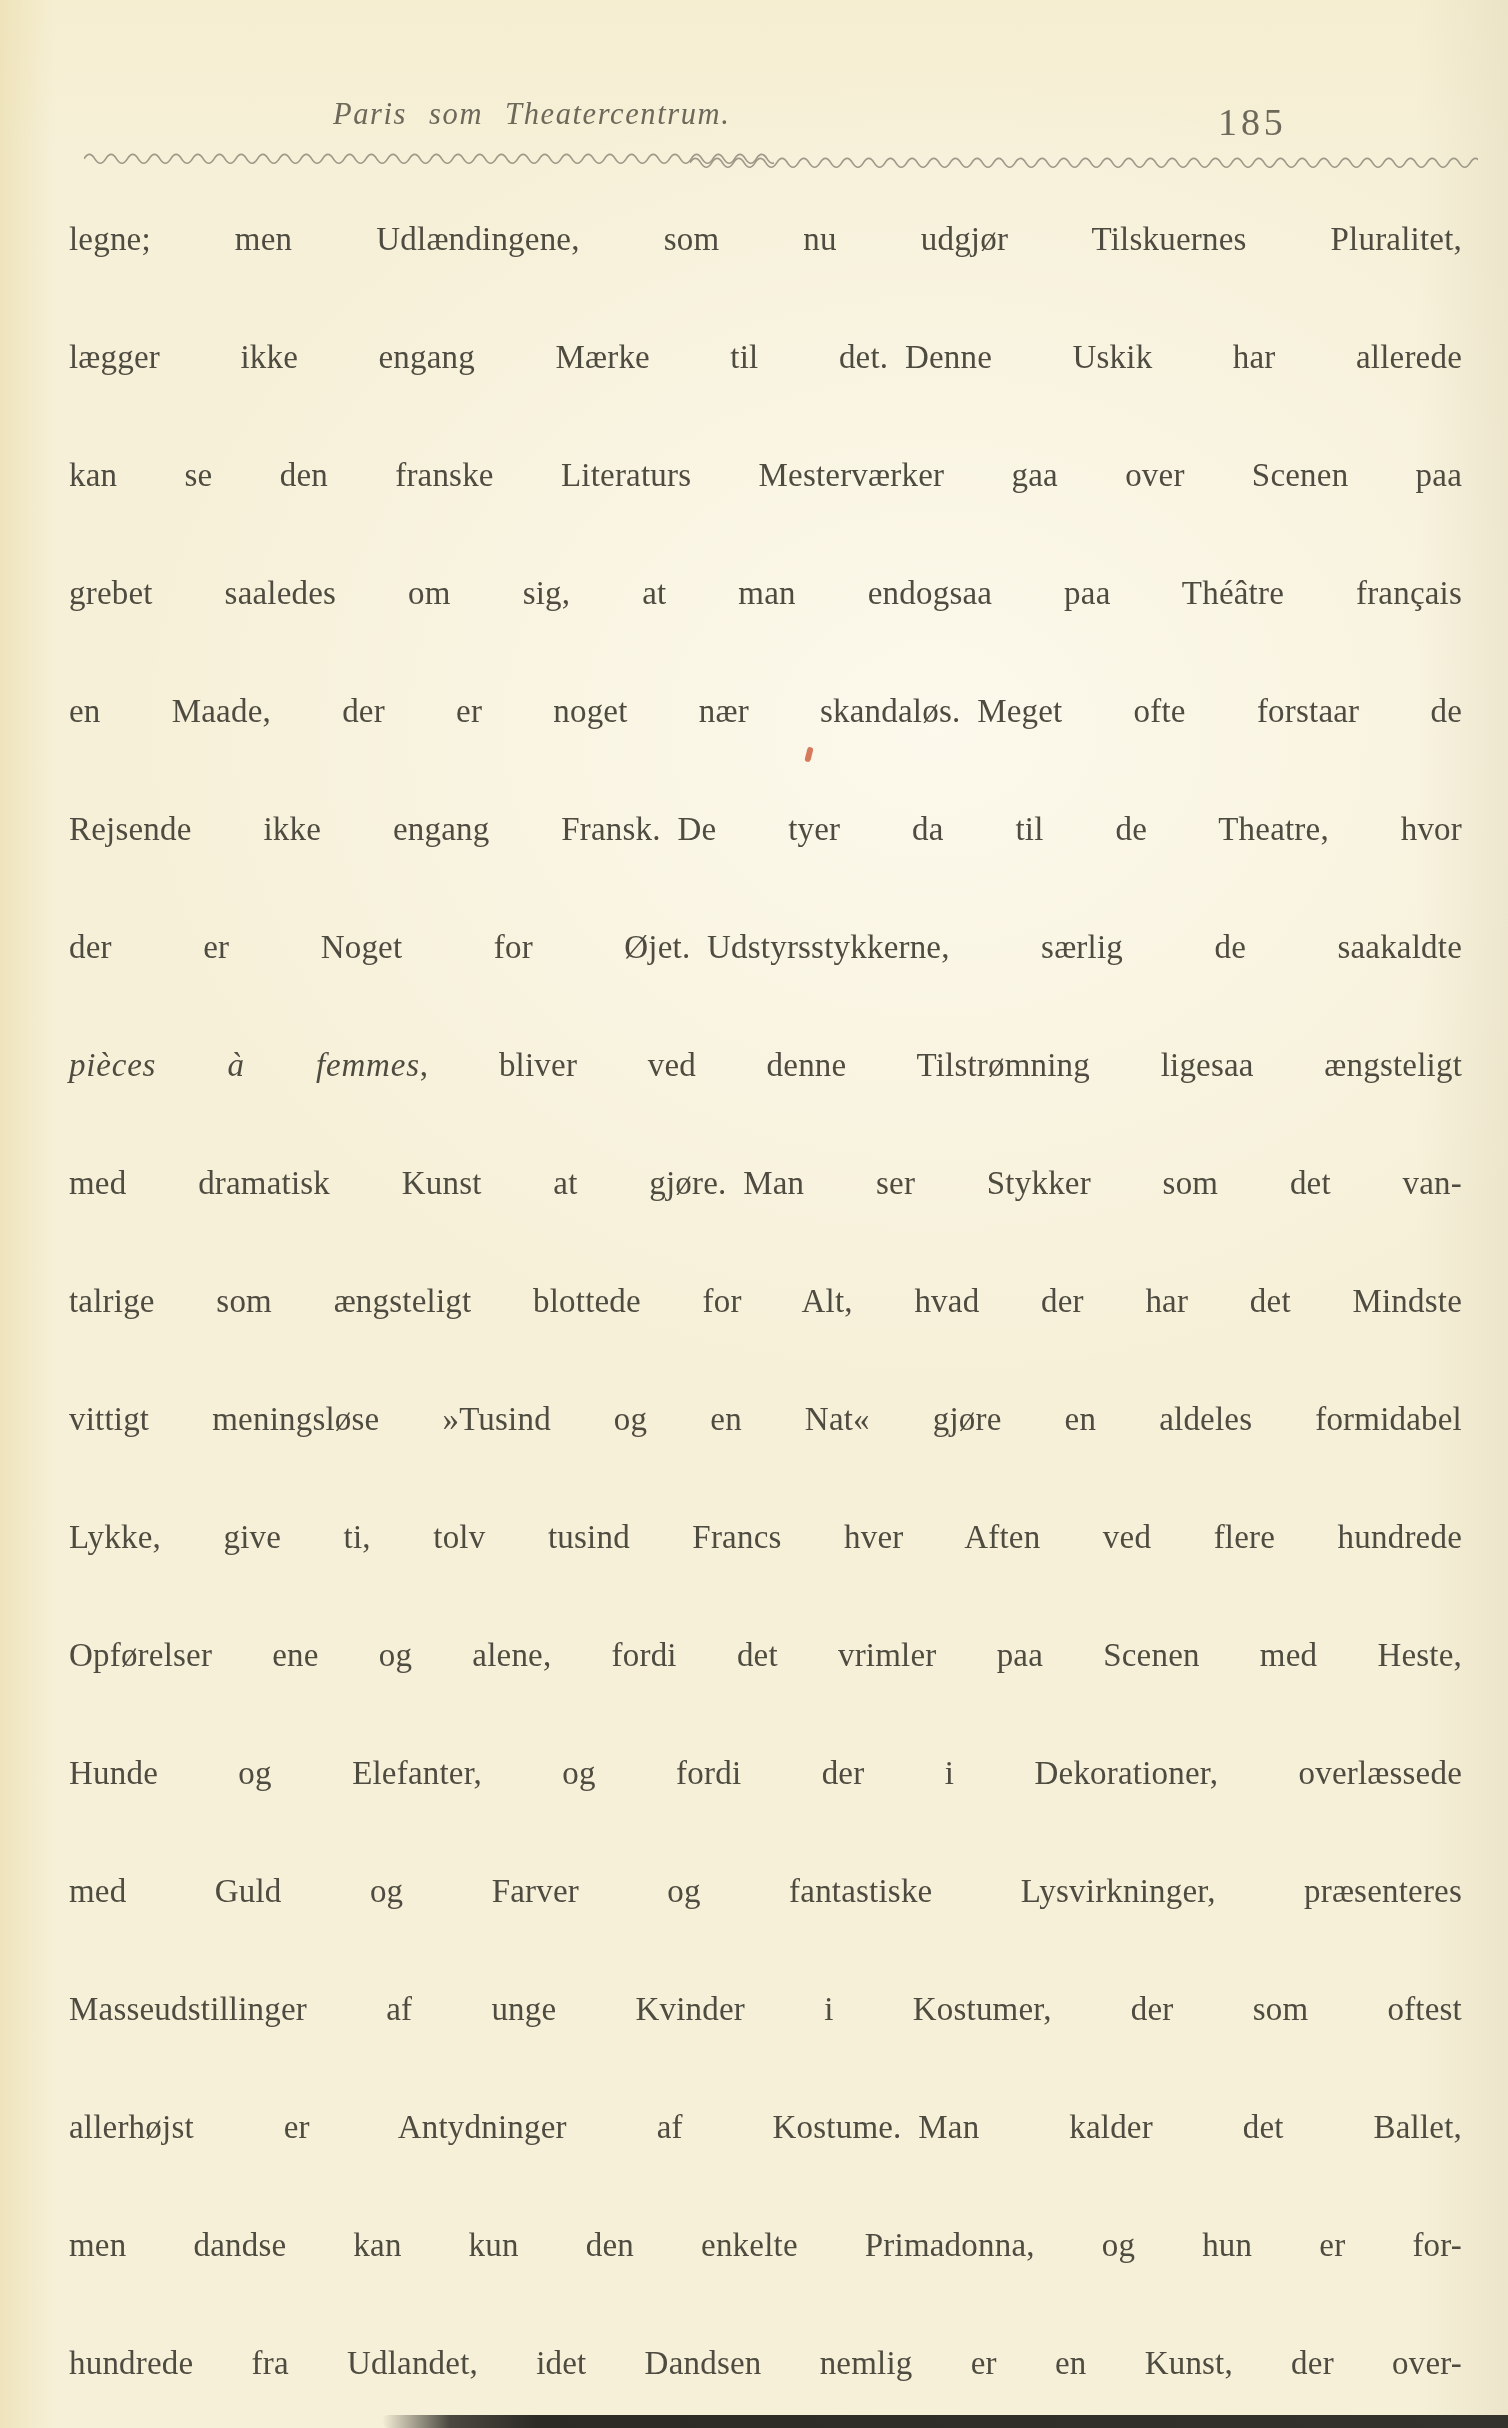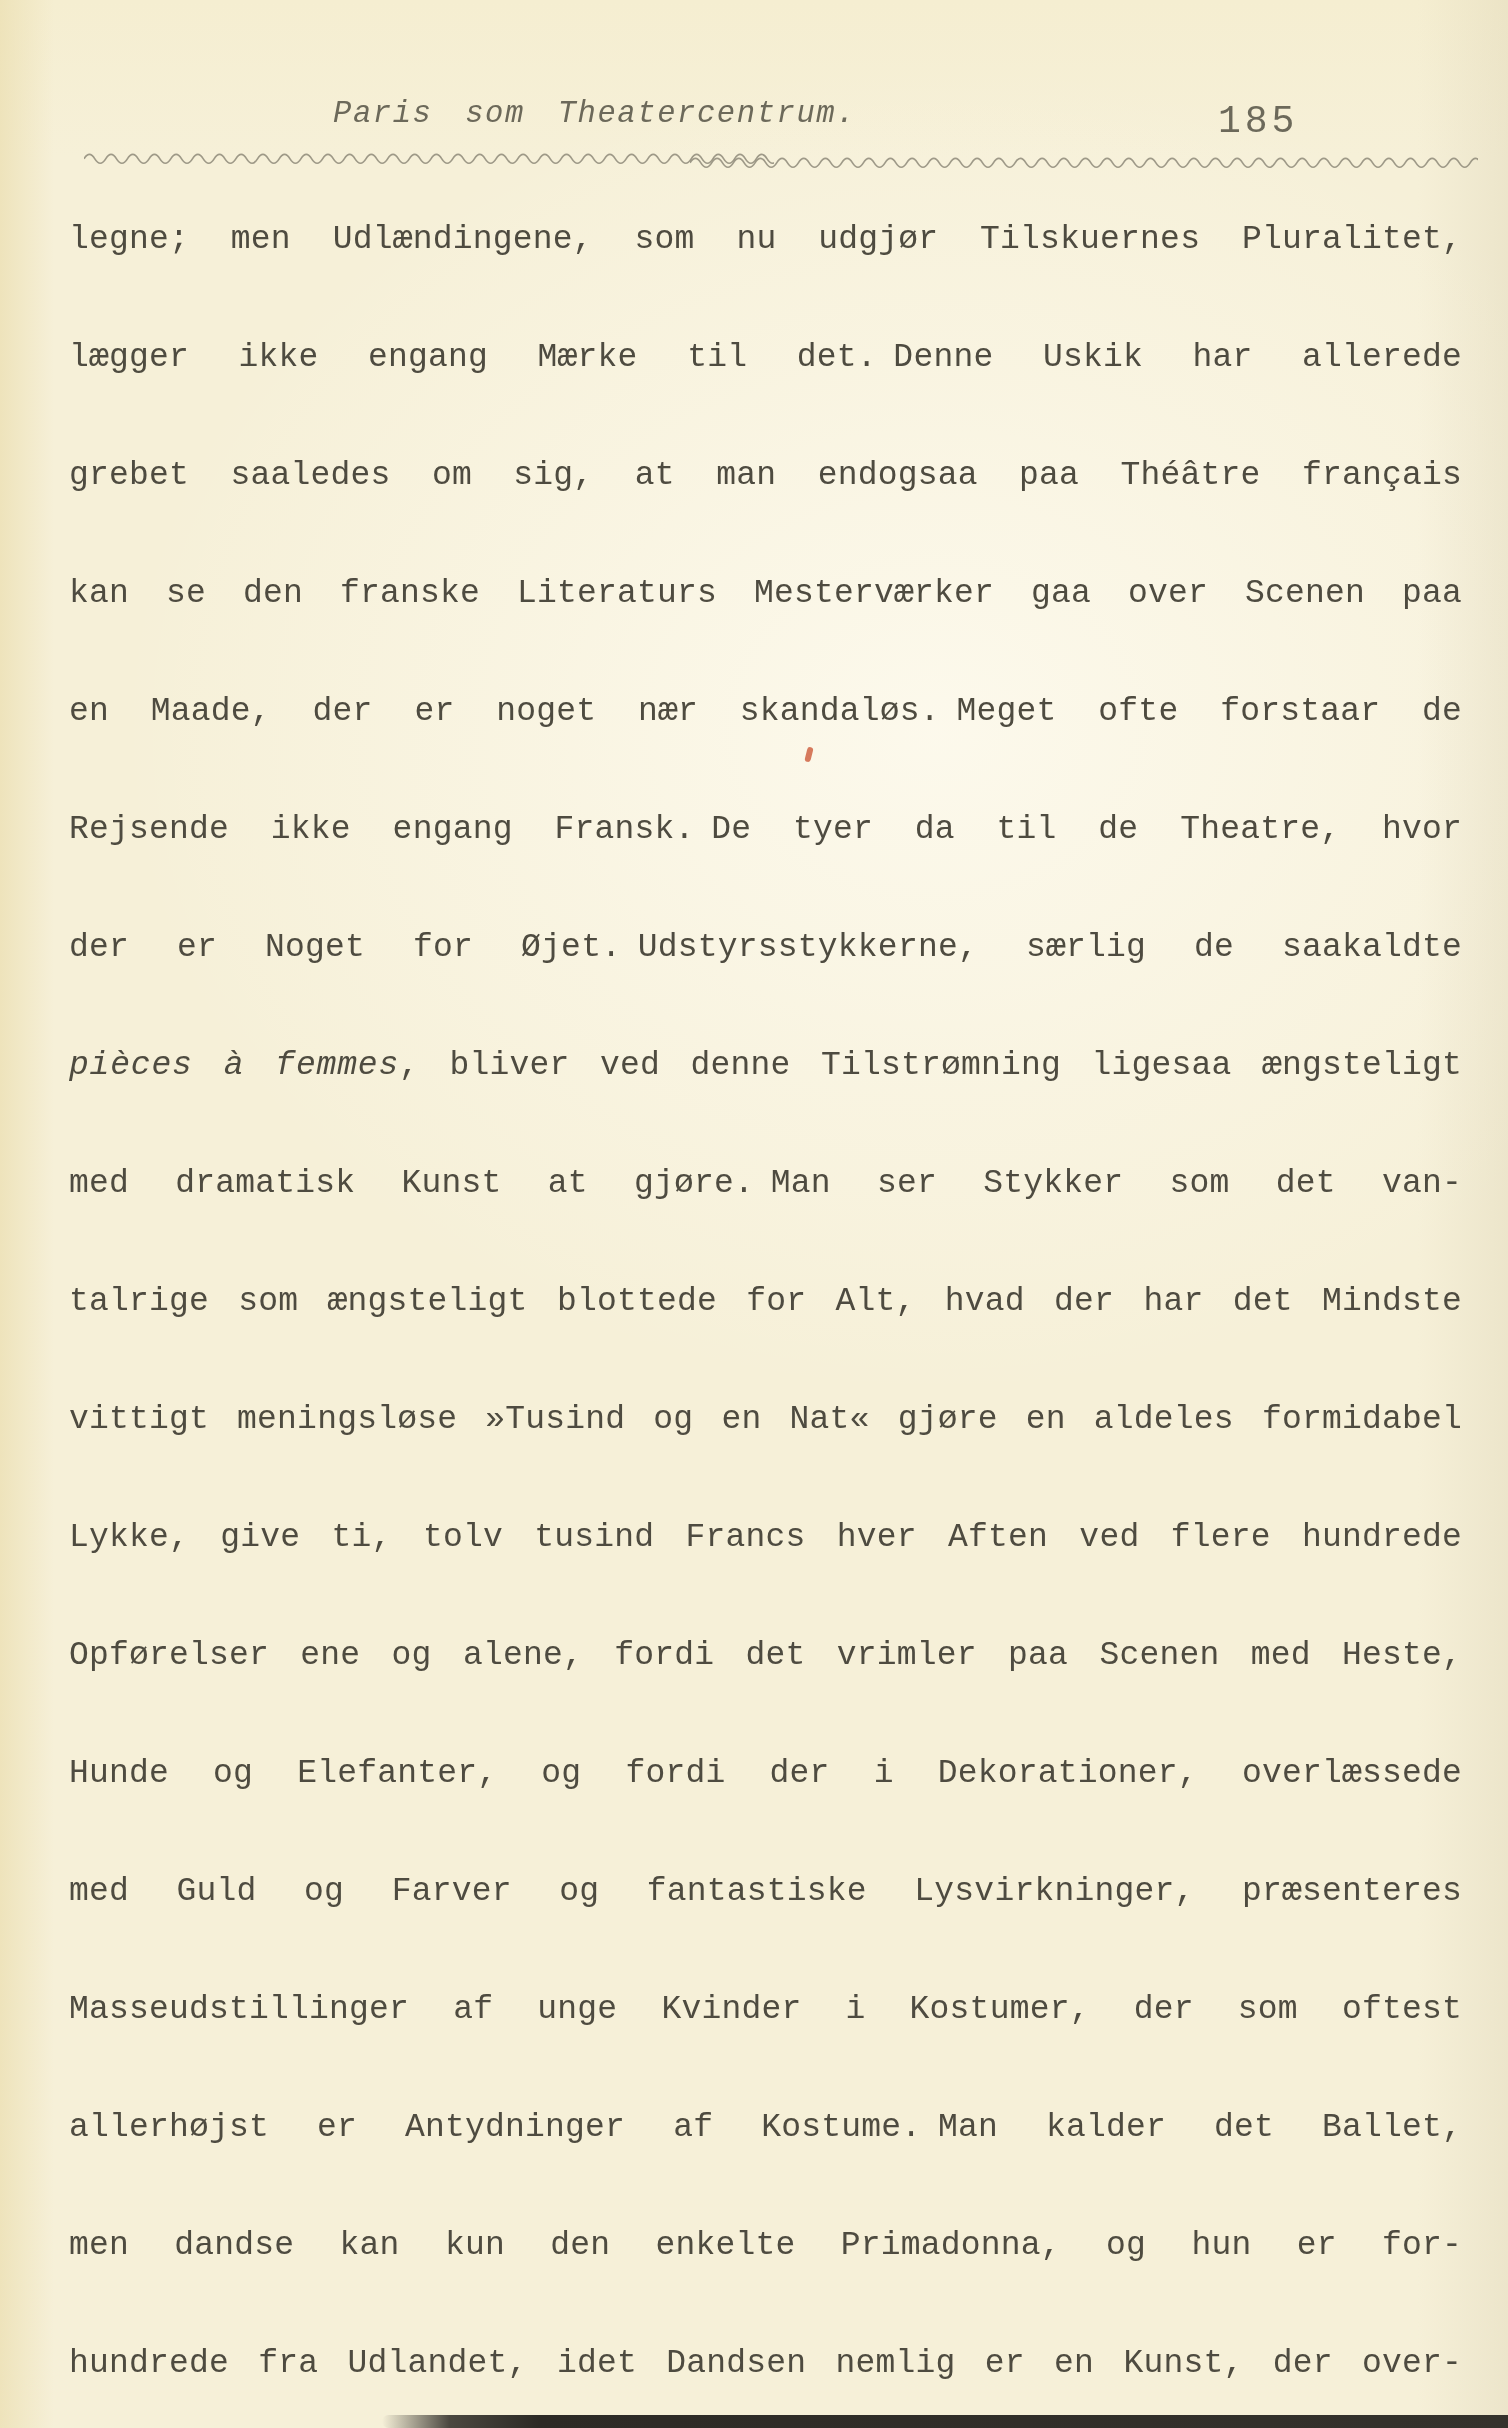--- a/index.html
+++ b/index.html
@@ -1,21 +1,21 @@
 <!DOCTYPE html>
 <html style="--paper: #f6f0d8; --ink: #4e4b40; --header: #6c695a; --rule: #8e8a79; --speck: #c9502e;"><head>
 <meta charset="utf-8">
 <style>
   html, body { margin: 0; padding: 0; background: #e8e2c9; }
   .page {
     position: relative;
     width: 1508px;
     height: 2428px;
     overflow: hidden;
-    font-family: Liberation Mono, monospace;
+    font-family: Liberation Serif, serif;
     background:
       linear-gradient(90deg, rgba(236,224,180,0.8) 0px, rgba(247,241,219,0) 54px),
       linear-gradient(90deg, rgba(0,0,0,0) 94%, rgba(214,204,172,0.30) 100%),
       linear-gradient(180deg, rgba(244,236,202,0.5) 0px, rgba(247,241,219,0) 158px),
       radial-gradient(1084px 887px at 62% 30%, rgba(253,250,238,0.9) 0%, rgba(253,250,238,0) 75%),
       var(--paper, #f6f0d8);
   }
   .running-head-title {
     position: absolute;
     left: 333px;
@@ -89,22 +89,22 @@
   </div>
   <div class="wave-rule" style="left:690px; top:152px; width:788px;">
     <svg viewBox="0 0 800 20" preserveAspectRatio="none">
       <path class="wave" d="M0 11 q 5.5 -9 11 0 q 5.5 9 11 0 q 5.5 -9 11 0 q 5.5 9 11 0 q 5.5 -9 11 0 q 5.5 9 11 0 q 5.5 -9 11 0 q 5.5 9 11 0 q 5.5 -9 11 0 q 5.5 9 11 0 q 5.5 -9 11 0 q 5.5 9 11 0 q 5.5 -9 11 0 q 5.5 9 11 0 q 5.5 -9 11 0 q 5.5 9 11 0 q 5.5 -9 11 0 q 5.5 9 11 0 q 5.5 -9 11 0 q 5.5 9 11 0 q 5.5 -9 11 0 q 5.5 9 11 0 q 5.5 -9 11 0 q 5.5 9 11 0 q 5.5 -9 11 0 q 5.5 9 11 0 q 5.5 -9 11 0 q 5.5 9 11 0 q 5.5 -9 11 0 q 5.5 9 11 0 q 5.5 -9 11 0 q 5.5 9 11 0 q 5.5 -9 11 0 q 5.5 9 11 0 q 5.5 -9 11 0 q 5.5 9 11 0 q 5.5 -9 11 0 q 5.5 9 11 0 q 5.5 -9 11 0 q 5.5 9 11 0 q 5.5 -9 11 0 q 5.5 9 11 0 q 5.5 -9 11 0 q 5.5 9 11 0 q 5.5 -9 11 0 q 5.5 9 11 0 q 5.5 -9 11 0 q 5.5 9 11 0 q 5.5 -9 11 0 q 5.5 9 11 0 q 5.5 -9 11 0 q 5.5 9 11 0 q 5.5 -9 11 0 q 5.5 9 11 0 q 5.5 -9 11 0 q 5.5 9 11 0 q 5.5 -9 11 0 q 5.5 9 11 0 q 5.5 -9 11 0 q 5.5 9 11 0 q 5.5 -9 11 0 q 5.5 9 11 0 q 5.5 -9 11 0 q 5.5 9 11 0 q 5.5 -9 11 0 q 5.5 9 11 0 q 5.5 -9 11 0 q 5.5 9 11 0 q 5.5 -9 11 0 q 5.5 9 11 0 q 5.5 -9 11 0 q 5.5 9 11 0 q 5.5 -9 11 0 q 5.5 9 11 0"></path>
     </svg>
   </div>
 
   <div class="body-text">
       <div class="line"><span>legne; men Udlændingene, som nu udgjør Tilskuernes Pluralitet,</span></div>
       <div class="line"><span>lægger ikke engang Mærke til det. Denne Uskik har allerede</span></div>
+      <div class="line"><span>kan se den franske Literaturs Mesterværker gaa over Scenen paa</span></div>
       <div class="line"><span>grebet saaledes om sig, at man endogsaa paa Théâtre français</span></div>
-      <div class="line"><span>kan se den franske Literaturs Mesterværker gaa over Scenen paa</span></div>
       <div class="line"><span>en Maade, der er noget nær skandaløs. Meget ofte forstaar de</span></div>
       <div class="line"><span>Rejsende ikke engang Fransk. De tyer da til de Theatre, hvor</span></div>
       <div class="line"><span>der er Noget for Øjet. Udstyrsstykkerne, særlig de saakaldte</span></div>
       <div class="line"><em>pièces à femmes</em><span>, bliver ved denne Tilstrømning ligesaa ængsteligt</span></div>
       <div class="line"><span>med dramatisk Kunst at gjøre. Man ser Stykker som det van-</span></div>
       <div class="line"><span>talrige som ængsteligt blottede for Alt, hvad der har det Mindste</span></div>
       <div class="line"><span>vittigt meningsløse »Tusind og en Nat« gjøre en aldeles formidabel</span></div>
       <div class="line"><span>Lykke, give ti, tolv tusind Francs hver Aften ved flere hundrede</span></div>
       <div class="line"><span>Opførelser ene og alene, fordi det vrimler paa Scenen med Heste,</span></div>
       <div class="line"><span>Hunde og Elefanter, og fordi der i Dekorationer, overlæssede</span></div>

